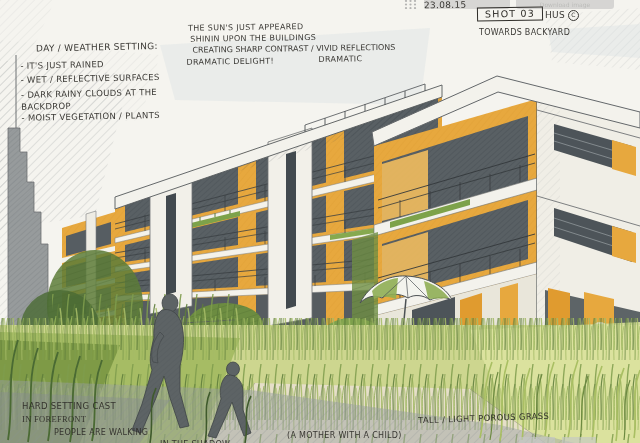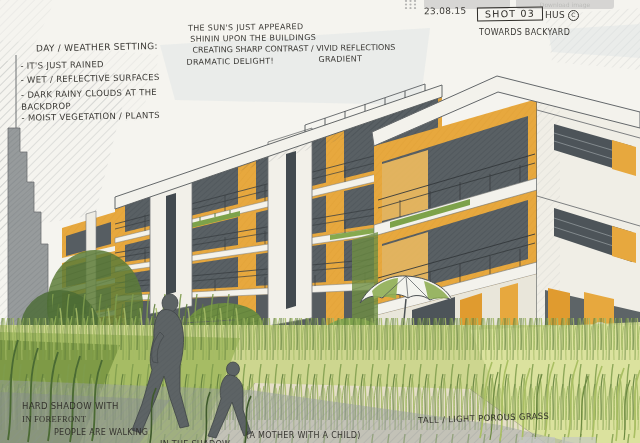--- a/index.html
+++ b/index.html
@@ -291,29 +291,29 @@
   <div class="hand fs85" style="left:0;top:31px;">- WET / REFLECTIVE SURFACES</div>
   <div class="hand fs85 wrap" style="left:0;top:45px;width:150px;">- DARK RAINY CLOUDS AT THE BACKDROP</div>
   <div class="hand fs85" style="left:0;top:69px;">- MOIST VEGETATION / PLANTS</div>
 </div>
 
 <div style="position:absolute;left:186px;top:22px;width:250px;transform:rotate(-0.8deg);">
   <div class="hand fs8" style="left:2px;top:0;">THE SUN'S JUST APPEARED</div>
   <div class="hand fs8" style="left:4px;top:11px;">SHININ UPON THE BUILDINGS</div>
   <div class="hand fs8" style="left:6px;top:22px;letter-spacing:0;">CREATING SHARP CONTRAST / VIVID REFLECTIONS</div>
   <div class="hand fs8" style="left:0;top:34px;">DRAMATIC DELIGHT!</div>
-  <div class="hand fs8" style="left:132px;top:33px;">GRADIENT</div>
+  <div class="hand fs8" style="left:132px;top:33px;">DRAMATIC</div>
 </div>
 
-<div class="hand fs9" style="left:424px;top:6px;transform:rotate(-1deg);">23.08.15</div>
+<div class="hand fs9" style="left:424px;top:0;transform:rotate(-1deg);">23.08.15</div>
 <div class="shotbox" style="left:477px;top:7px;">SHOT 03</div>
 <div class="hand fs9" style="left:545px;top:10px;"><span>HUS</span><span class="circ">C</span></div>
 <div class="hand fs8" style="left:479px;top:28px;">TOWARDS BACKYARD</div>
 
-<div class="hand fs85" style="left:22px;top:401px;">HARD SHADOW WITH</div>
+<div class="hand fs85" style="left:22px;top:401px;">HARD SETTING CAST</div>
 <div class="hand fs85" style="left:22px;top:414px;font-family:Liberation Serif, serif;">IN FOREFRONT</div>
 <div class="hand fs8" style="left:54px;top:428px;">PEOPLE ARE WALKING</div>
 <div class="hand fs8" style="left:160px;top:440px;">IN THE SHADOW</div>
-<div class="hand fs8" style="left:246px;top:431px;">(A MOTHER WITH A CHILD)</div>
+<div class="hand fs8" style="left:246px;top:431px;padding-left:41px;">(A MOTHER WITH A CHILD)</div>
 
 <div class="hand fs85" style="left:418px;top:413px;transform:rotate(-2deg);">TALL / LIGHT POROUS GRASS</div>
 
 </div>
 
 </body></html>

